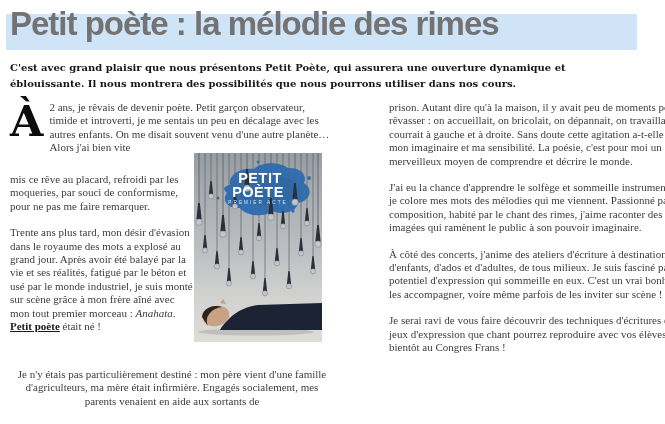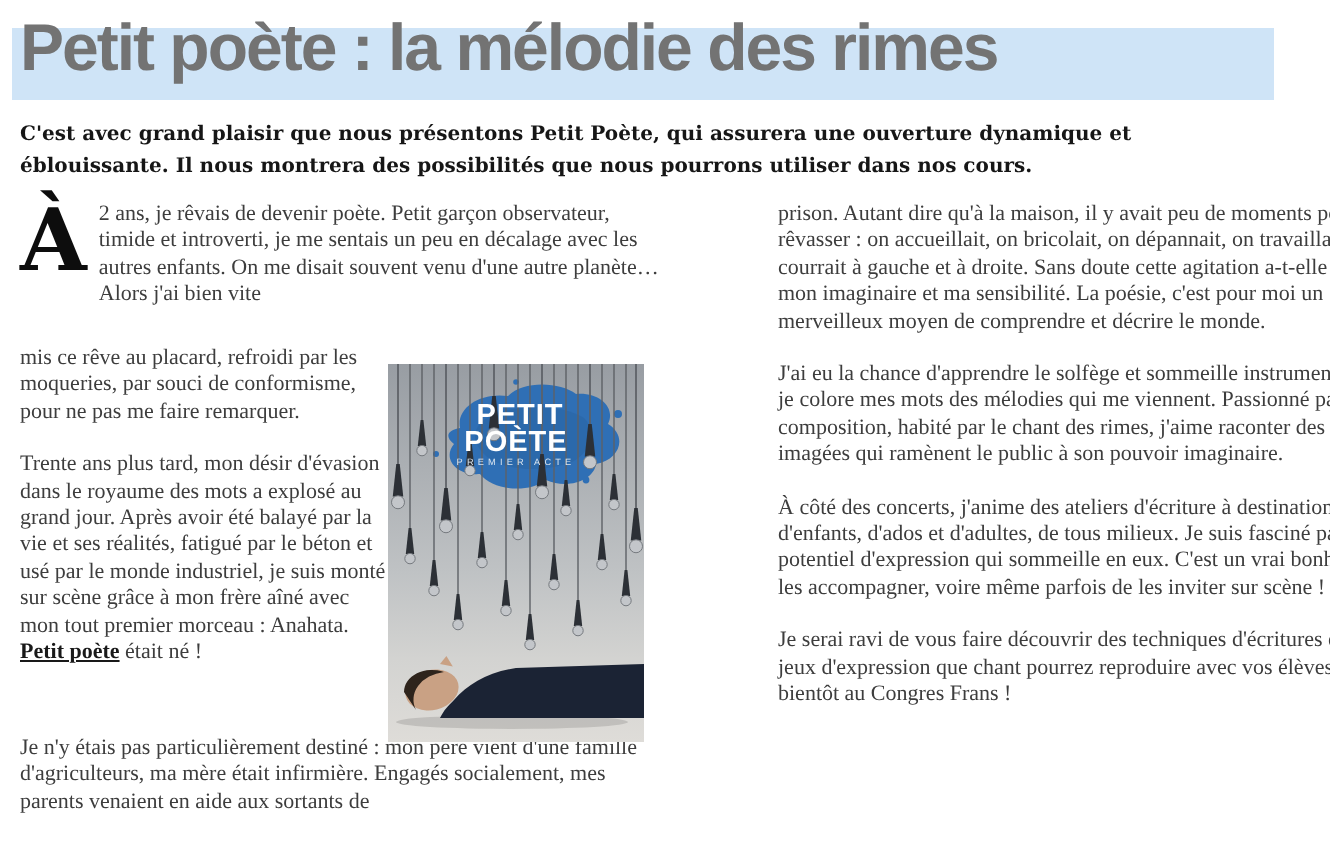--- a/index.html
+++ b/index.html
@@ -11,26 +11,26 @@
          letter-spacing:-1px;line-height:44px;color:#737373;}
   .intro{position:absolute;left:10px;top:60px;width:624px;margin:0;
          font-family:"DejaVu Serif",serif;font-weight:bold;font-size:10px;
          line-height:15.5px;color:#161616;}
   .bodytxt{font-size:11px;line-height:13.4px;}
   .p1{position:absolute;left:10px;top:101px;width:324px;margin:0;}
   .dropcap{float:left;font-family:"DejaVu Serif",serif;font-weight:bold;font-size:43px;
            line-height:34px;height:38px;margin:3px 6px 0 0;color:#0d0d0d;}
   .narrow{position:absolute;left:10px;top:163px;width:185px;margin-top:10px;}
   .narrow p{margin:0 0 13px 0;}
-  .p3{position:absolute;left:10px;top:368px;width:324px;margin:0;}
+  .p3{position:absolute;left:10px;top:368px;width:324px;margin:0;text-align:center;}
   .col-right{position:absolute;left:345px;top:101px;width:318px;margin-left:44px;}
   .col-right p{margin:0 0 13px 0;}
-  .run-italic{}
+  .run-italic{font-style:italic;}
   .run-bold{font-weight:bold;color:#191919;text-decoration:underline;}
-  .album{position:absolute;left:194px;top:182px;width:128px;height:210px;overflow:hidden;}
+  .album{position:absolute;left:194px;top:153px;width:128px;height:210px;overflow:hidden;}
   .album svg{display:block;}
   .cover-title{font-family:"Liberation Sans",sans-serif;font-weight:bold;fill:#ffffff;
                font-size:14.5px;letter-spacing:0.5px;}
   .cover-sub{font-family:"Liberation Sans",sans-serif;fill:#d9e4ef;
              font-size:4.6px;letter-spacing:2.1px;}
 </style>
 </head>
 <body>
 
 <div class="page">

